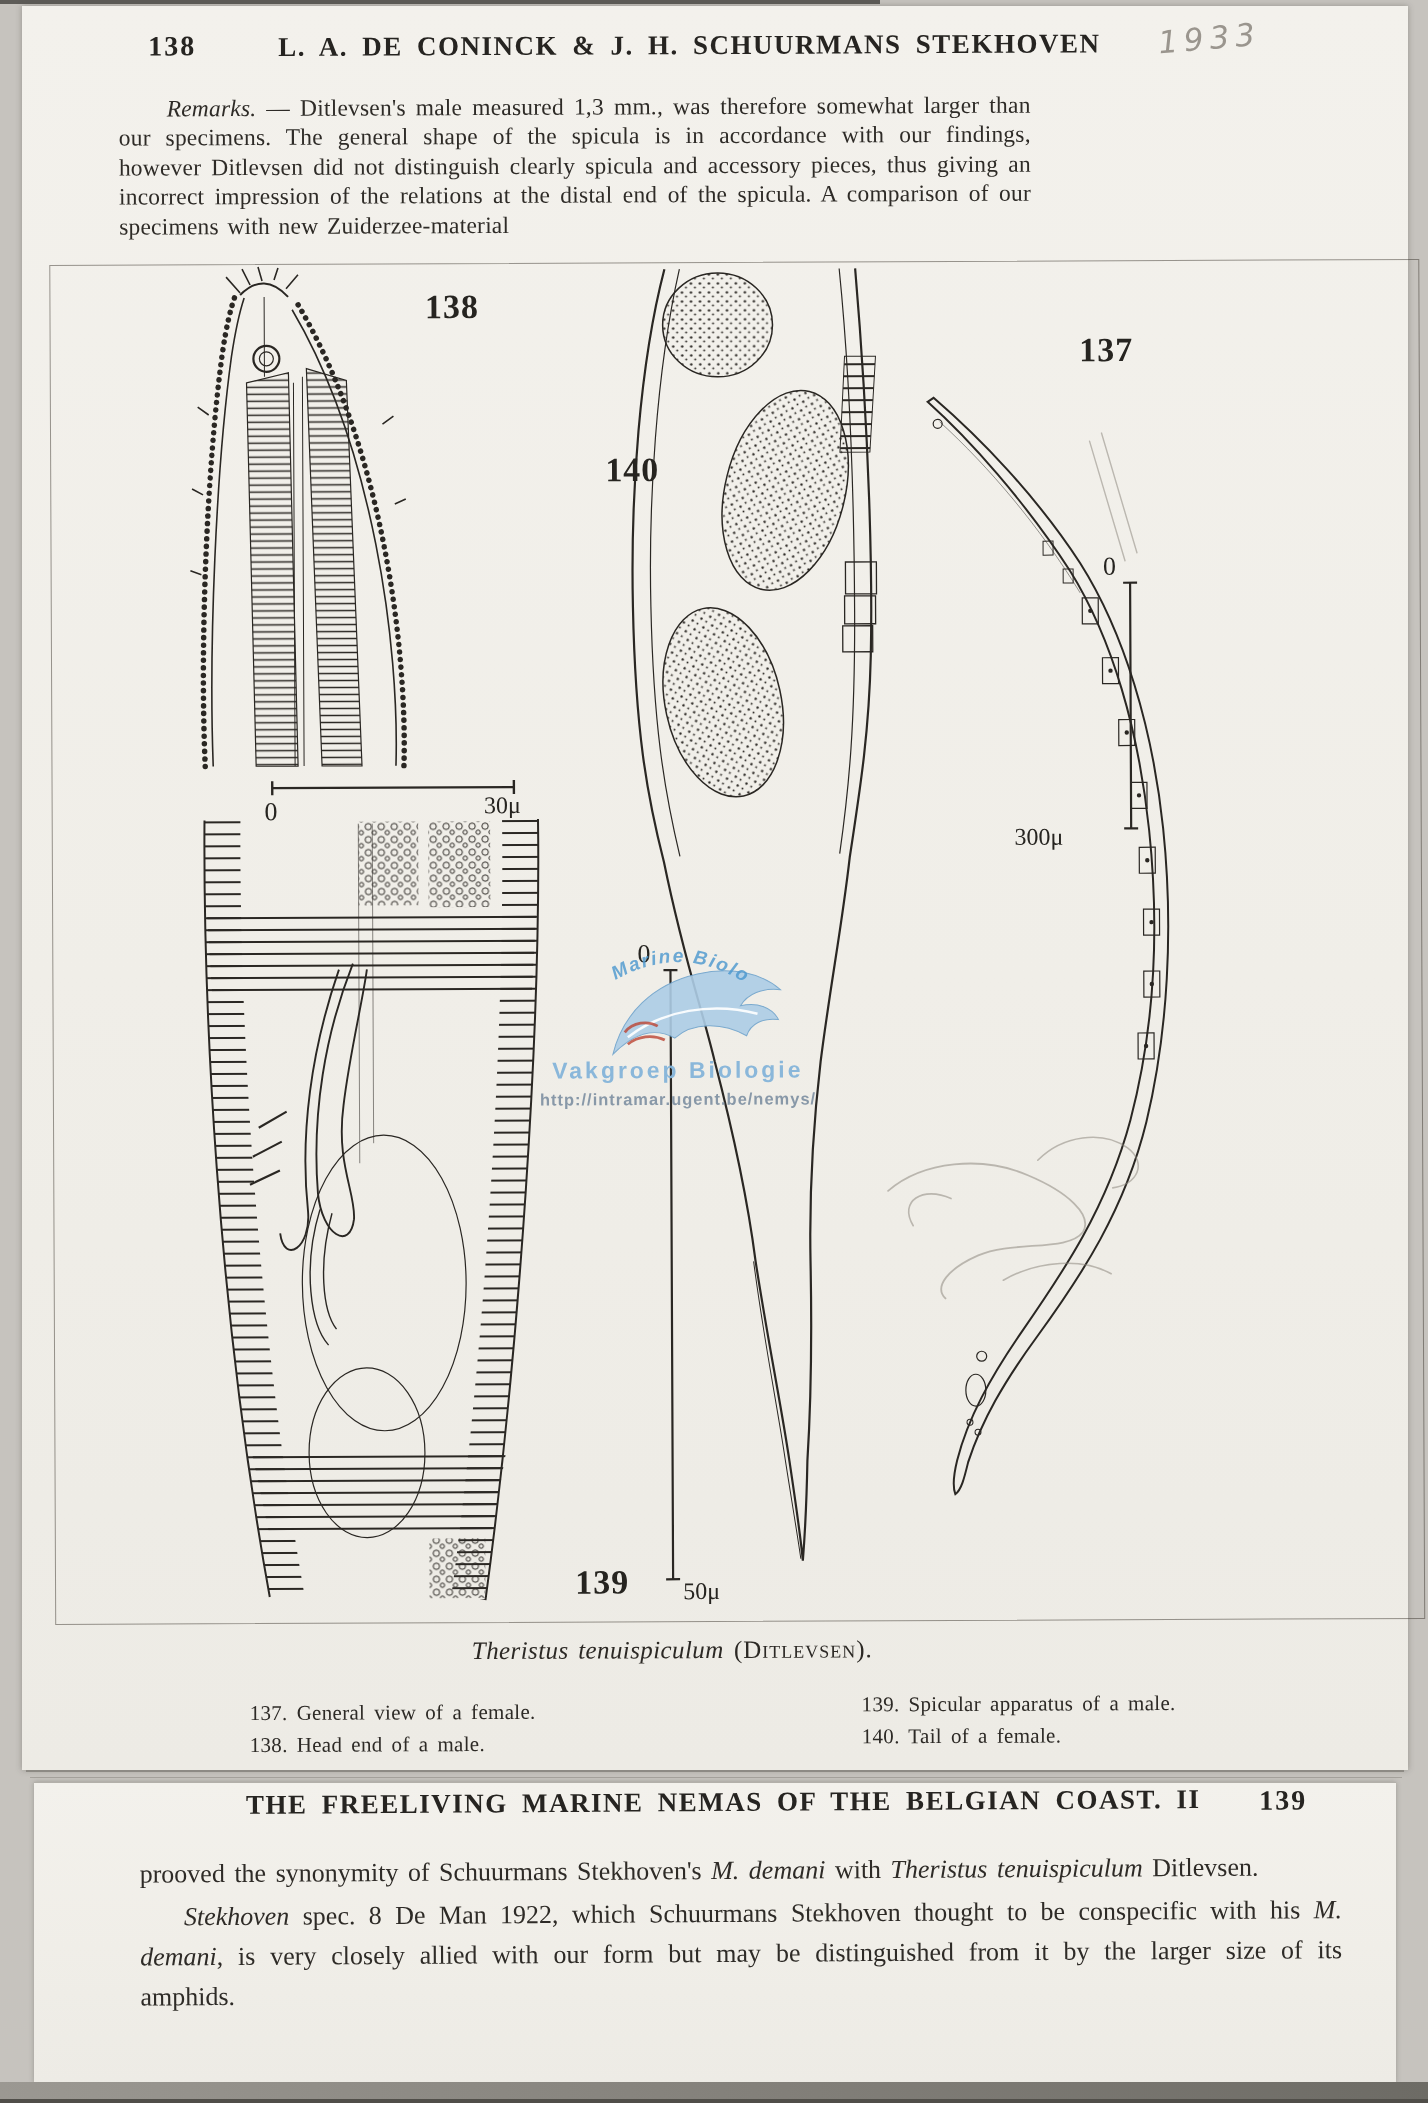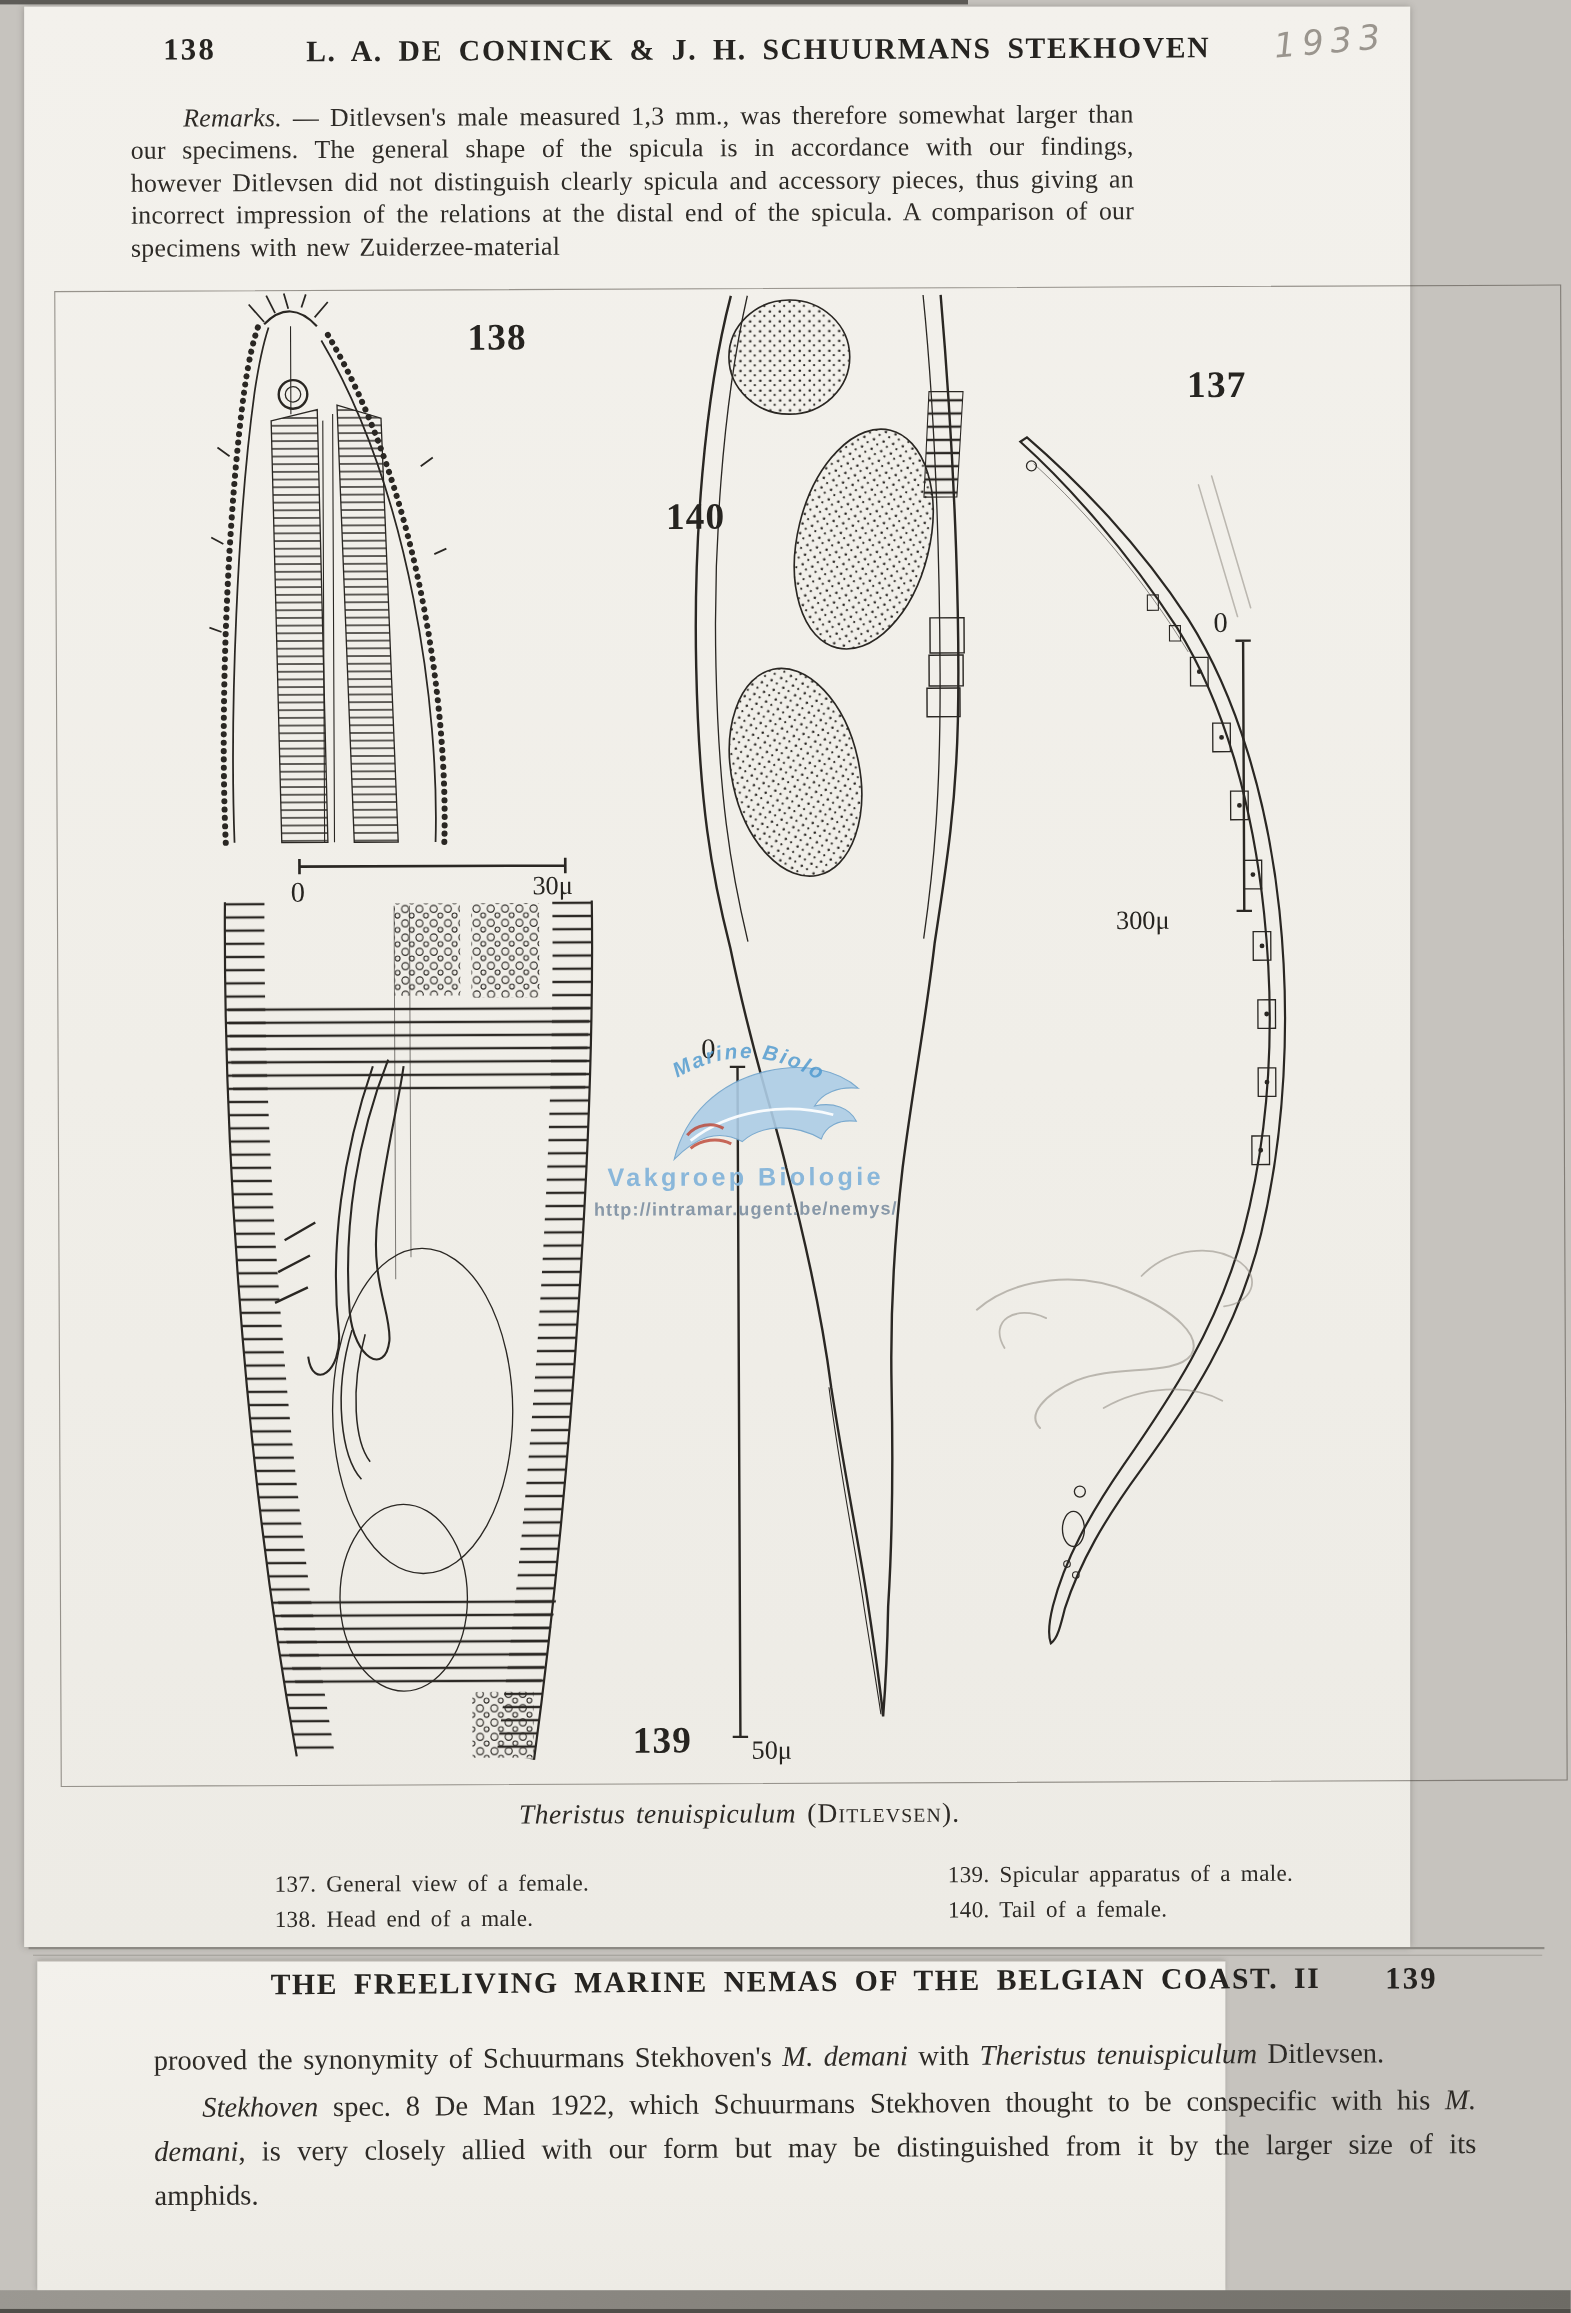--- a/index.html
+++ b/index.html
@@ -5,22 +5,22 @@
   html,body{margin:0;padding:0;}
   body{
     position:relative;
     width:1428px;height:2103px;
     background:#c6c3be;
     overflow:hidden;
     font-family:"Liberation Serif", serif;
     color:#2e2b27;
   }
   .page{position:absolute;background:linear-gradient(180deg,#f3f1ec 0%,#f0eee8 55%,#edebe5 100%);}
-  #page1{left:22px;top:6px;width:1260px;height:1764px;box-shadow:0 0 6px rgba(60,58,52,.35);}
-  #page2{left:34px;top:1782px;width:1080px;height:300px;border-top:1px solid #b3b0aa;box-shadow:0 0 5px rgba(60,58,52,.3);}
+  #page1{left:22px;top:6px;width:1386px;height:1764px;box-shadow:0 0 6px rgba(60,58,52,.35);}
+  #page2{left:34px;top:1782px;width:1362px;height:300px;border-top:1px solid #b3b0aa;box-shadow:0 0 5px rgba(60,58,52,.3);}
   .page-content{position:absolute;left:0;top:0;width:100%;height:100%;transform:rotate(-0.25deg);}
   #top-edge-line{position:absolute;left:0;top:0;width:880px;height:4px;background:#44423e;opacity:.8;}
   #seam-line-1{position:absolute;left:26px;top:1770px;width:1378px;height:2px;background:#8d8a84;}
   #seam-line-2{position:absolute;left:30px;top:1777px;width:1372px;height:1px;background:#a5a29c;}
   #bottom-band{position:absolute;left:0;top:2082px;width:1428px;height:21px;
     background:linear-gradient(90deg,#9b9892,#827f79 55%,#6d6b65);border-bottom:4px solid #504e49;box-sizing:border-box;}
 
   
   .running-num{position:absolute;font-size:28px;font-weight:700;letter-spacing:2px;color:#262421;}
   .running-title{position:absolute;text-align:center;font-size:27px;font-weight:600;

